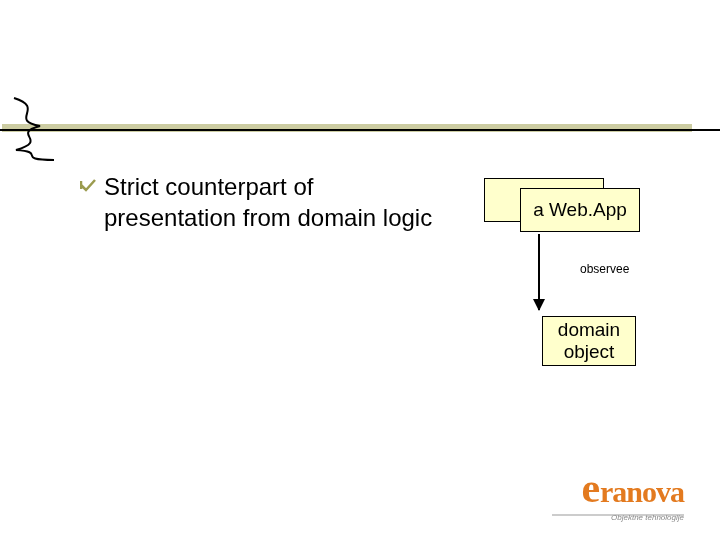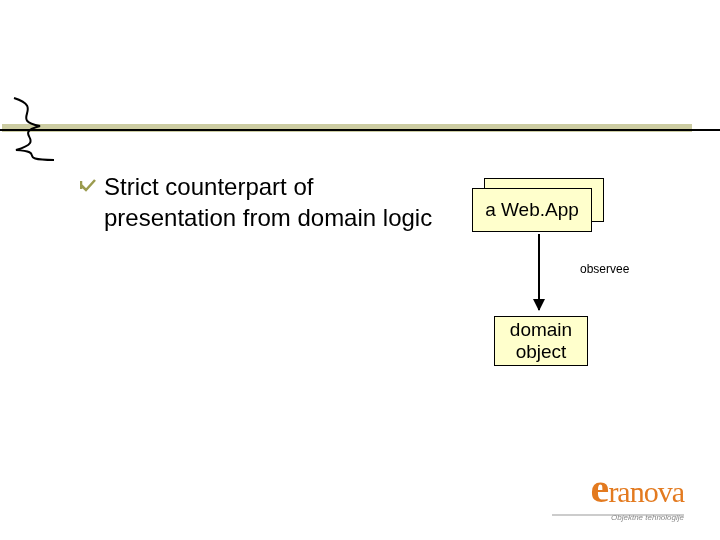--- a/index.html
+++ b/index.html
@@ -80,20 +80,21 @@
     position: absolute;
     background: #ffffcc;
     border: 1.5px solid #000;
     text-align: center;
     display: flex;
     align-items: center;
     justify-content: center;
     font-size: 19px;
     line-height: 1.15;
     padding: 4px 6px;
+    margin-left: 48px;
   }
   .box-shadow {
     position: absolute;
     background: #ffffcc;
     border: 1.5px solid #000;
   }
   .box-a-shadow { top: 0; left: 12px; width: 120px; height: 44px; }
   .box-a { top: 10px; left: 0; width: 120px; height: 44px; }
   .box-b { top: 138px; left: 22px; width: 94px; height: 50px; }
   .arrow {
@@ -126,21 +127,21 @@
   }
   .logo .e {
     font-family: Georgia, 'Times New Roman', serif;
     font-weight: bold;
     font-size: 40px;
     color: #e37a1f;
     transform: scaleX(1.05);
   }
   .logo .rest {
     font-family: Georgia, 'Times New Roman', serif;
-    font-weight: normal;
+    font-weight: bold;
     font-size: 30px;
     color: #e37a1f;
     letter-spacing: -1px;
   }
   .logo-sub {
     position: absolute;
     bottom: 18px;
     right: 36px;
     font-size: 8px;
     color: #888;

